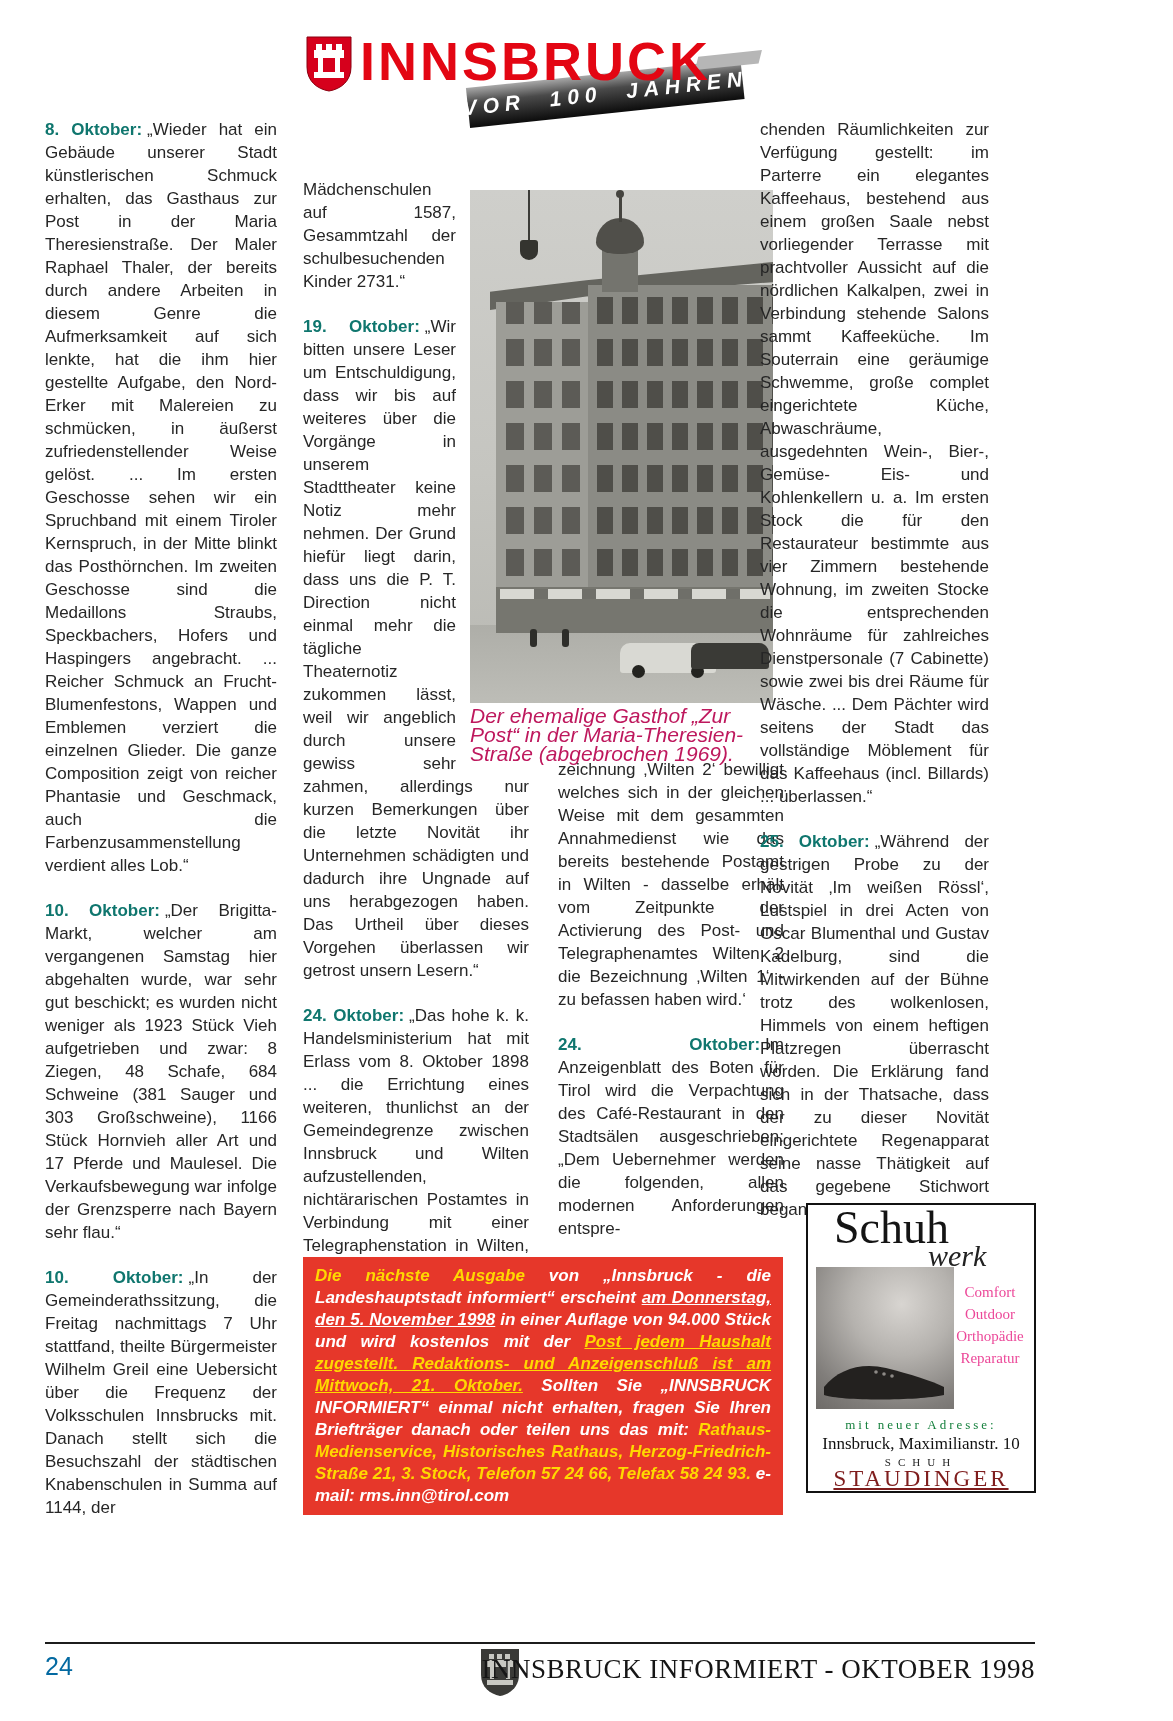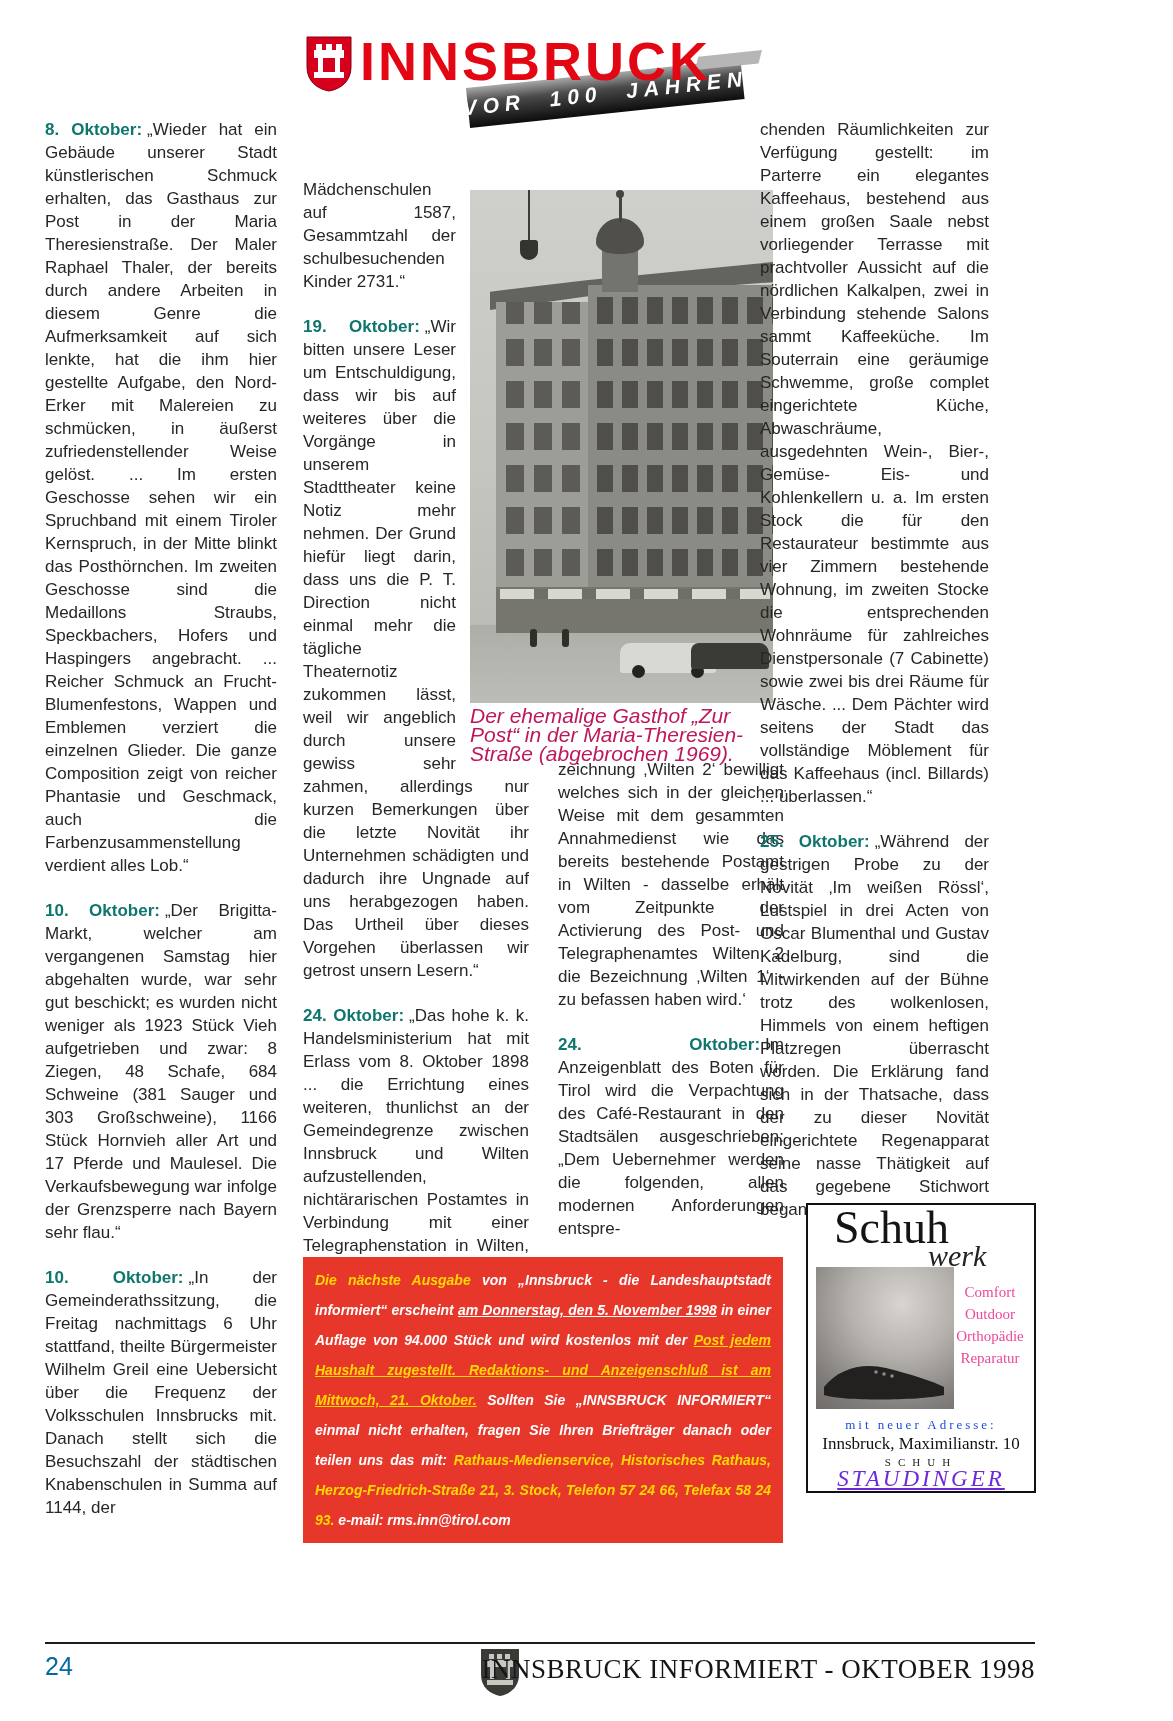--- a/index.html
+++ b/index.html
@@ -59,41 +59,41 @@
   .ph-lampline{left:58px;top:0;width:2px;height:52px;background:#3c3c38;}
   .ph-lamp{left:50px;top:50px;width:18px;height:20px;background:#34342f;border-radius:3px 3px 9px 9px;}
   .ph-ped1{left:60px;bottom:56px;width:7px;height:18px;background:#2e2e2a;border-radius:3px;}
   .ph-ped2{left:92px;bottom:56px;width:7px;height:18px;background:#2e2e2a;border-radius:3px;}
   .caption{position:absolute;left:470px;top:706px;width:303px;font-style:italic;
       font-size:21px;line-height:19px;color:#be185d;text-align:left;}
 
   
   .redbox{position:absolute;left:303px;top:1257px;width:480px;min-height:236px;box-sizing:border-box;
       background:#e6372a;color:#ffffff;font-weight:bold;font-style:italic;
-      font-size:14px;line-height:30px;padding:8px 12px;text-align:justify;}
+      font-size:17px;line-height:22px;padding:8px 12px;text-align:justify;}
   .redbox .yl{color:#ffd800;}
   .redbox .ul{text-decoration:underline;}
 
   
   .adbox{position:absolute;left:806px;top:1203px;width:230px;height:290px;box-sizing:border-box;
       border:2px solid #111;background:#fff;font-family:"Liberation Serif","DejaVu Serif",serif;}
   .ad-schuh{position:absolute;left:26px;top:-4px;font-size:46px;color:#141414;}
   .ad-werk{position:absolute;left:120px;top:34px;font-size:30px;font-style:italic;color:#222;}
   .ad-photo{position:absolute;left:8px;top:62px;width:138px;height:142px;
       background:radial-gradient(circle at 62% 26%,#d8d5d1 0%,#b5b2ae 38%,#807d7a 78%,#6e6b68 100%);}
   .ad-shoe{position:absolute;left:2px;bottom:2px;}
   .ad-services{position:absolute;right:6px;top:76px;width:76px;text-align:center;
       font-size:15px;color:#ec4899;line-height:22px;}
   .ad-addr-label{position:absolute;left:0;right:0;top:212px;text-align:center;
-      font-size:13px;letter-spacing:3px;color:#1d4ed8;}
+      font-size:13px;letter-spacing:3px;color:#15803d;}
   .ad-address{position:absolute;left:0;right:0;top:229px;text-align:center;font-size:17px;color:#111;}
   .ad-brand-small{position:absolute;left:0;right:0;top:251px;text-align:center;
       font-size:11px;letter-spacing:7px;color:#222;}
   .ad-brand-big{position:absolute;left:0;right:0;top:261px;text-align:center;
-      font-size:23px;letter-spacing:3px;color:#6d28d9;text-decoration:underline;font-style:italic;}
+      font-size:23px;letter-spacing:3px;color:#7f1d1d;text-decoration:underline;}
 
   
   .footer-line{position:absolute;left:45px;top:1642px;width:990px;height:2px;background:#1c1c1c;}
   .footer-page{position:absolute;left:45px;top:1652px;font-size:25px;color:#0369a1;}
   .footer-shield{position:absolute;left:480px;top:1648px;}
   .footer-title{position:absolute;right:138px;top:1654px;
       font-family:"Liberation Serif","DejaVu Serif",serif;font-size:27px;
       letter-spacing:0.5px;color:#161616;white-space:nowrap;}
 </style>
 </head>
@@ -114,21 +114,21 @@
     </svg>
   </div>
   <div class="logo">INNSBRUCK</div>
   <div class="banner">
     <span>VOR 100 JAHREN</span>
   </div>
 
   <div class="col c1">
     <p class="entry"><strong class="date">8. Oktober:</strong><span>„Wieder hat ein Gebäude unserer Stadt künstlerischen Schmuck erhalten, das Gasthaus zur Post in der Maria Theresienstraße. Der Maler Raphael Thaler, der bereits durch andere Arbeiten in diesem Genre die Aufmerksamkeit auf sich lenkte, hat die ihm hier gestellte Aufgabe, den Nord-Erker mit Malereien zu schmücken, in äußerst zufriedenstellender Weise gelöst. ... Im ersten Geschosse sehen wir ein Spruchband mit einem Tiroler Kernspruch, in der Mitte blinkt das Posthörnchen. Im zweiten Geschosse sind die Medaillons Straubs, Speckbachers, Hofers und Haspingers angebracht. ... Reicher Schmuck an Frucht- Blumenfestons, Wappen und Emblemen verziert die einzelnen Glieder. Die ganze Composition zeigt von reicher Phantasie und Geschmack, auch die Farbenzusammenstellung verdient alles Lob.“</span></p>
     <p class="entry"><strong class="date">10. Oktober:</strong><span>„Der Brigitta-Markt, welcher am vergangenen Samstag hier abgehalten wurde, war sehr gut beschickt; es wurden nicht weniger als 1923 Stück Vieh aufgetrieben und zwar: 8 Ziegen, 48 Schafe, 684 Schweine (381 Sauger und 303 Großschweine), 1166 Stück Hornvieh aller Art und 17 Pferde und Maulesel. Die Verkaufsbewegung war infolge der Grenzsperre nach Bayern sehr flau.“</span></p>
-    <p class="entry"><strong class="date">10. Oktober:</strong><span>„In der Gemeinderathssitzung, die Freitag nachmittags 6 Uhr stattfand, theilte Bürgermeister Wilhelm Greil eine Uebersicht über die Frequenz der Volksschulen Innsbrucks mit. Danach stellt sich die Besuchszahl der städtischen Knabenschulen in Summa auf 1144, der</span></p>
+    <p class="entry"><strong class="date">10. Oktober:</strong><span>„In der Gemeinderathssitzung, die Freitag nachmittags 7 Uhr stattfand, theilte Bürgermeister Wilhelm Greil eine Uebersicht über die Frequenz der Volksschulen Innsbrucks mit. Danach stellt sich die Besuchszahl der städtischen Knabenschulen in Summa auf 1144, der</span></p>
   </div>
 
   <div class="col c2">
     <div class="photo-spacer"></div>
     <p class="entry"><span>Mädchenschulen auf 1587, Gesammtzahl der schulbesuchenden Kinder 2731.“</span></p>
     <p class="entry"><strong class="date">19. Oktober:</strong><span>„Wir bitten unsere Leser um Entschuldigung, dass wir bis auf weiteres über die Vorgänge in unserem Stadttheater keine Notiz mehr nehmen. Der Grund hiefür liegt darin, dass uns die P. T. Direction nicht einmal mehr die tägliche Theaternotiz zukommen lässt, weil wir angeblich durch unsere gewiss sehr zahmen, allerdings nur kurzen Bemerkungen über die letzte Novität ihr Unternehmen schädigten und dadurch ihre Ungnade auf uns herabgezogen haben. Das Urtheil über dieses Vorgehen überlassen wir getrost unsern Lesern.“</span></p>
     <p class="entry"><strong class="date">24. Oktober:</strong><span>„Das hohe k. k. Handelsministerium hat mit Erlass vom 8. Oktober 1898 ... die Errichtung eines weiteren, thunlichst an der Gemeindegrenze zwischen Innsbruck und Wilten aufzustellenden, nichtärarischen Postamtes in Verbindung mit einer Telegraphenstation in Wilten, mit der Be-</span></p>
   </div>
 
   <div class="photo">

